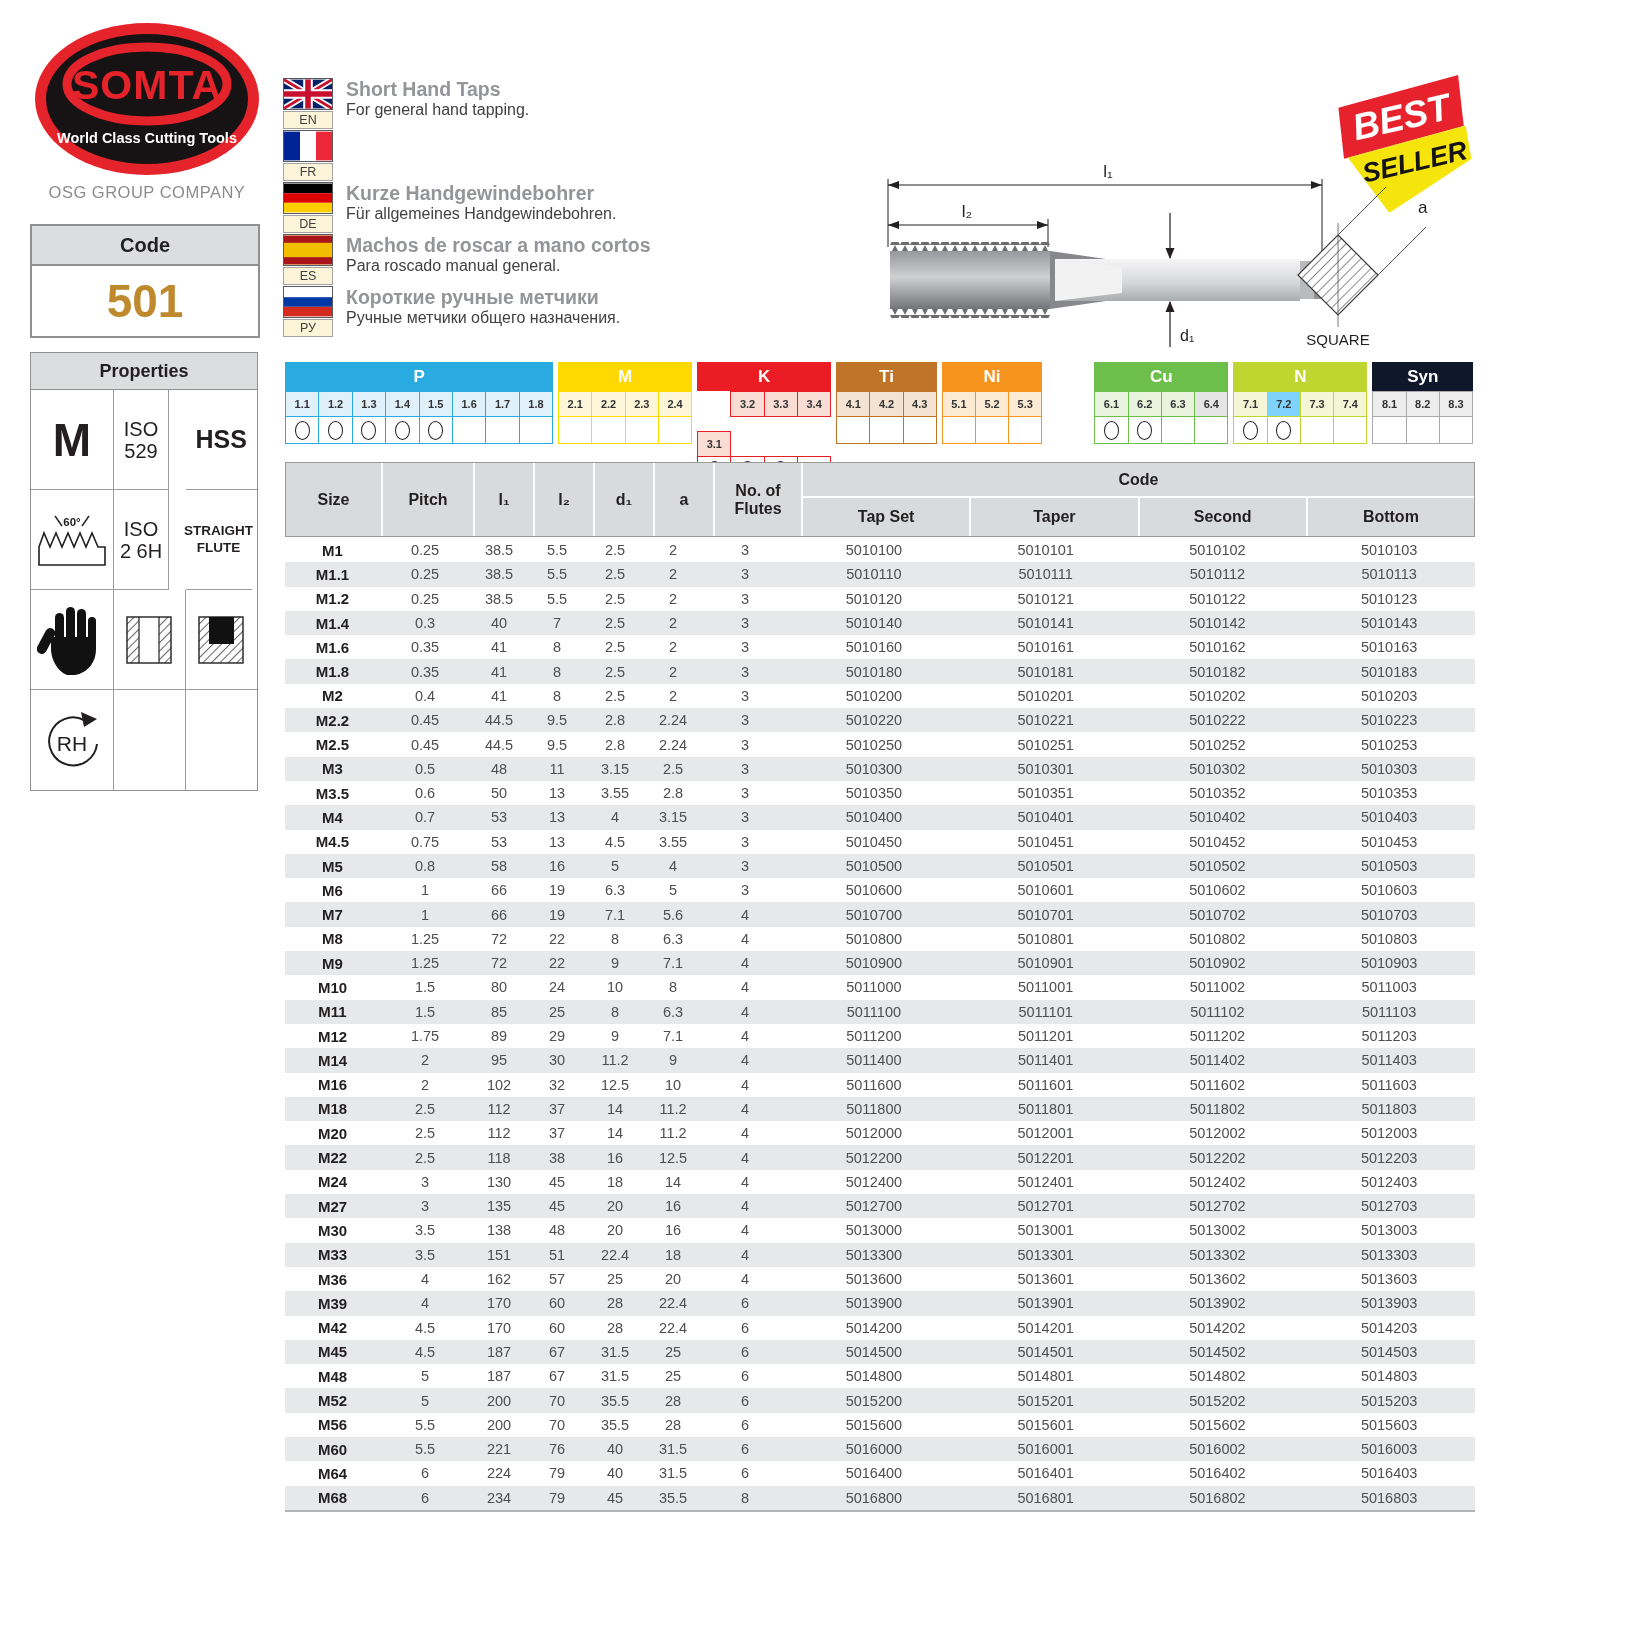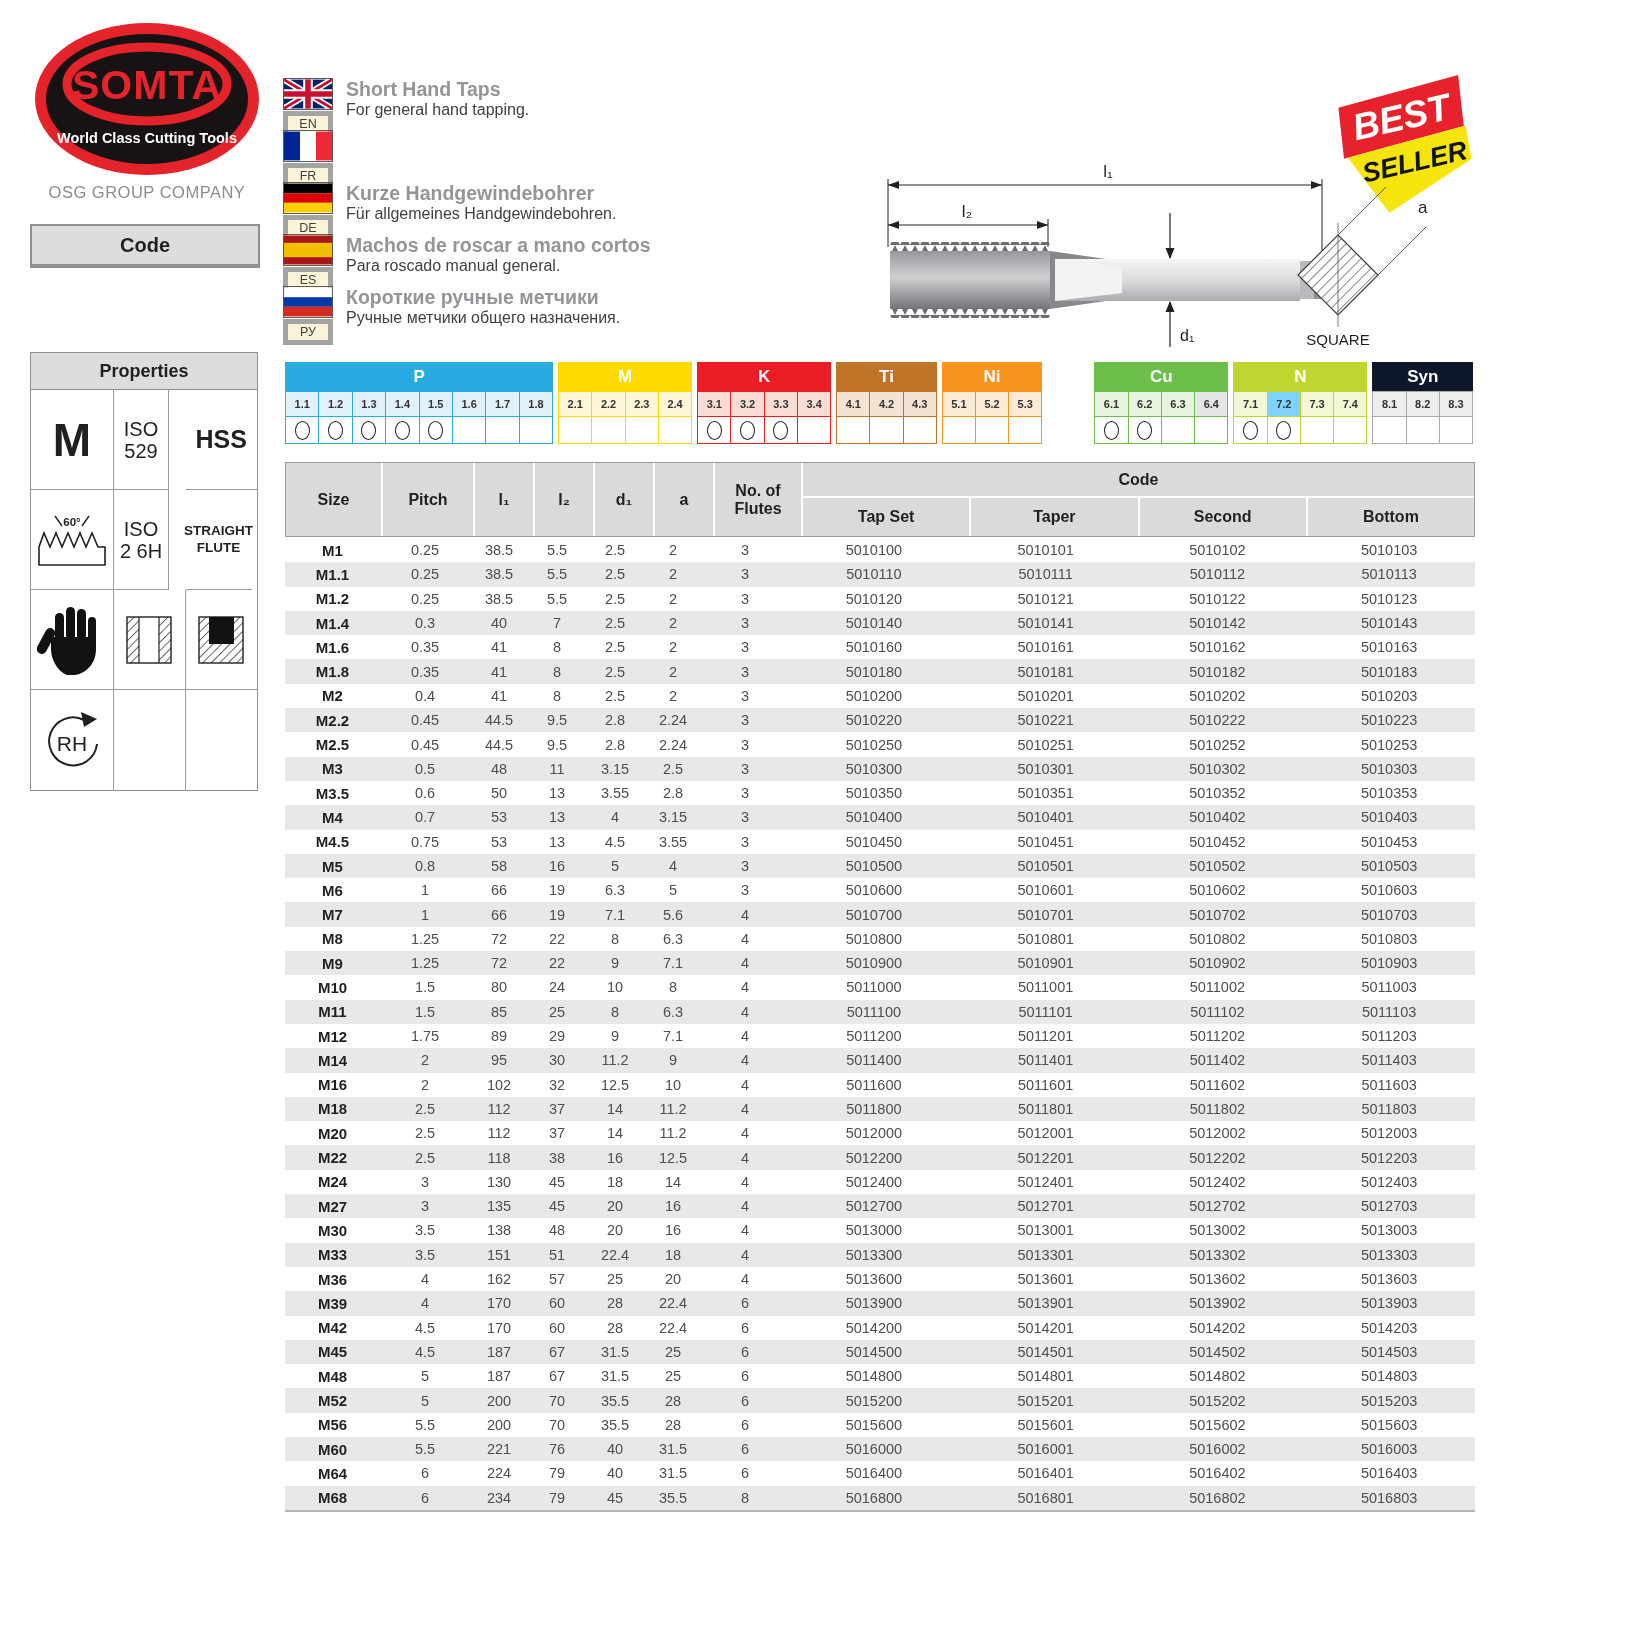--- a/index.html
+++ b/index.html
@@ -26,21 +26,21 @@
   .p-m{font-size:46px;font-weight:bold;}
   .p-iso{font-size:20px;font-weight:normal;line-height:1.1;width:50px;}
   .p-hss{font-size:25px;font-weight:bold;}
   .p-sm{font-size:13.5px;font-weight:bold;line-height:1.2;width:62px;}
 
   
   .langs{position:absolute;left:283px;top:78px;width:600px;}
   .lang-row{display:flex;gap:13px;height:49px;margin-bottom:3px;}
   .flagbox{width:50px;flex:0 0 50px;}
   .flagbox svg{display:block;border:1px solid #58595b;}
-  .flag-label{margin-top:1px;height:16px;border:5px solid #a3a3a3;background:#fbf4d8;
+  .flag-label{margin-top:1px;height:16px;border:1px solid #a3a3a3;background:#fbf4d8;
        font-size:12.5px;display:flex;align-items:center;justify-content:center;color:#403f41;}
   .lang-title{font-size:19.5px;font-weight:bold;color:#939598;line-height:1.15;}
   .lang-sub{font-size:16px;color:#414042;line-height:1.2;}
 
   
   .mchart{position:absolute;left:285px;top:362px;width:1188px;display:flex;gap:5px;}
   .mc-group{display:flex;flex-direction:column;flex-basis:0;}
   .mc-head{height:29px;display:flex;align-items:center;justify-content:center;
        color:#fff;font-weight:bold;font-size:17px;}
   .mc-cells{display:flex;}
@@ -78,20 +78,21 @@
     <ellipse cx="117" cy="79" rx="112" ry="76" fill="#e4232b"></ellipse>
     <ellipse cx="117" cy="79" rx="101" ry="65" fill="#171314"></ellipse>
     <ellipse cx="117" cy="64" rx="80" ry="37" fill="none" stroke="#e4232b" stroke-width="9"></ellipse>
     <text x="117" y="79" text-anchor="middle" font-size="41" font-weight="bold" fill="#e4232b" letter-spacing="1">SOMTA</text>
     <text x="117" y="123" text-anchor="middle" font-size="14.5" font-weight="bold" fill="#ffffff">World Class Cutting Tools</text>
   </svg>
   <div class="osg">OSG GROUP COMPANY</div>
 
   <div class="code-box">
     <div class="hd">Code</div>
+    <div class="val">501</div>
   </div>
 
   <div class="props">
     <div class="hd">Properties</div>
     <div class="grid">
       <div class="cell p-m">M</div>
       <div class="cell p-iso">ISO 529</div>
       <div class="cell p-hss">HSS</div>
 
       <div class="cell">
@@ -345,21 +346,21 @@
         <div class="mc-cells">
           <div class="mc-cell mc-circ" style="border-color: rgb(255, 217, 0);"></div>
           <div class="mc-cell mc-circ" style="border-color: rgb(255, 217, 0);"></div>
           <div class="mc-cell mc-circ" style="border-color: rgb(255, 217, 0);"></div>
           <div class="mc-cell mc-circ" style="border-color: rgb(255, 217, 0);"></div>
         </div>
       </div>
       <div class="mc-group" style="flex-grow: 4;">
         <div class="mc-head" style="background: rgb(236, 28, 36);">K</div>
         <div class="mc-cells">
-          <div class="mc-cell" style="background: rgb(249, 221, 213); border-color: rgb(236, 28, 36);">3.1</div>
+          <div class="mc-cell" style="background: rgb(249, 221, 213); border-color: rgb(236, 28, 36); margin-top: 40px;">3.1</div>
           <div class="mc-cell" style="background: rgb(249, 221, 213); border-color: rgb(236, 28, 36);">3.2</div>
           <div class="mc-cell" style="background: rgb(249, 221, 213); border-color: rgb(236, 28, 36);">3.3</div>
           <div class="mc-cell" style="background: rgb(249, 221, 213); border-color: rgb(236, 28, 36);">3.4</div>
         </div>
         <div class="mc-cells">
           <div class="mc-cell mc-circ" style="border-color: rgb(236, 28, 36);">
             <span class="mc-dot"></span>
           </div>
           <div class="mc-cell mc-circ" style="border-color: rgb(236, 28, 36);">
             <span class="mc-dot"></span>

